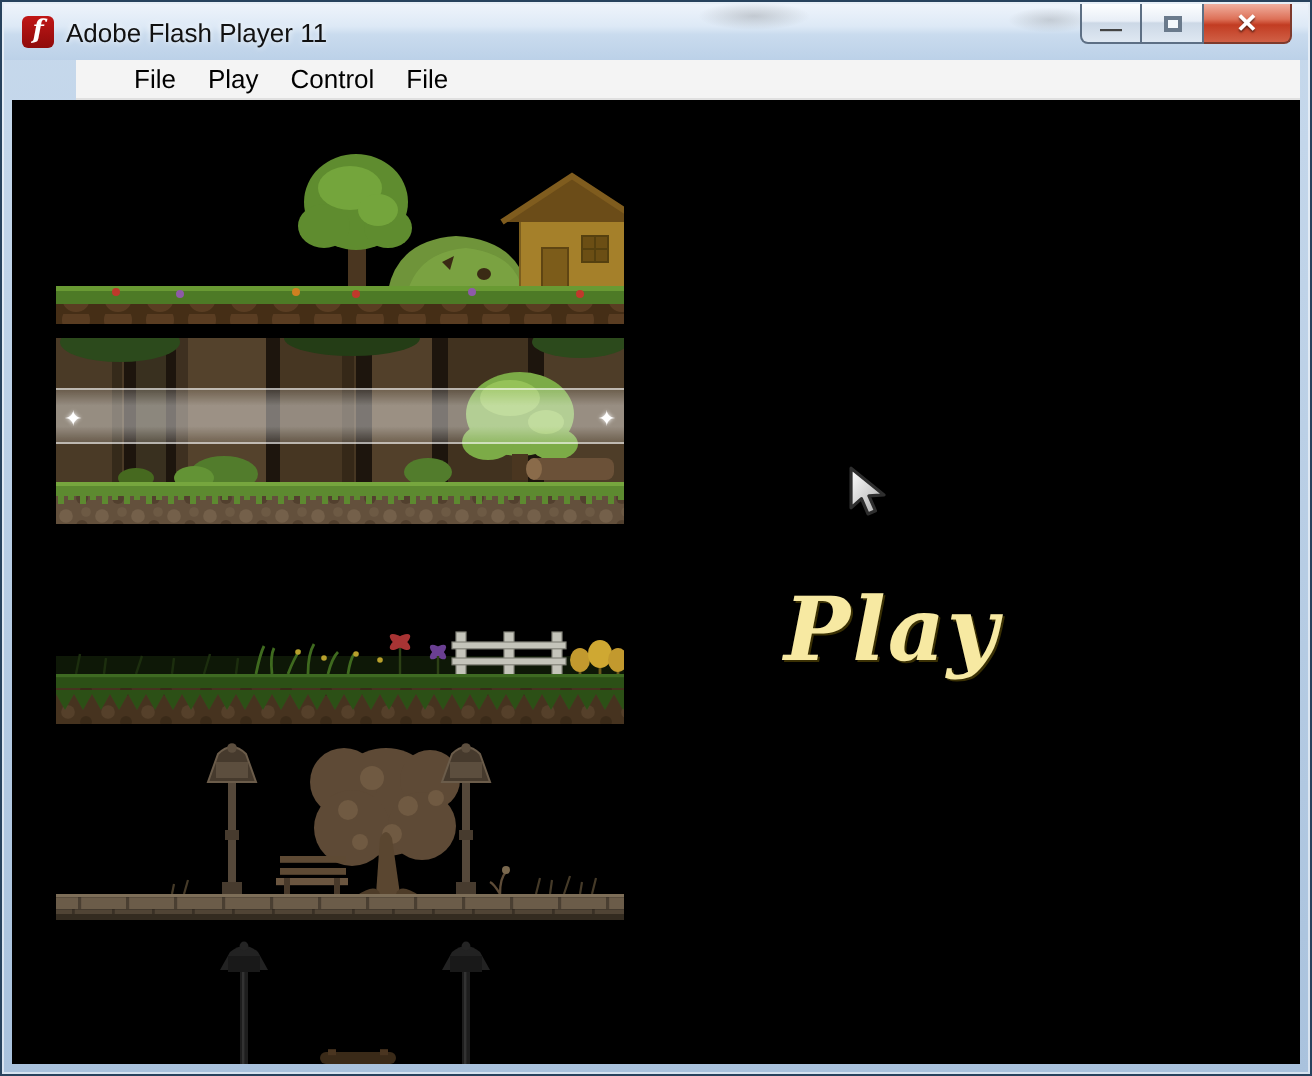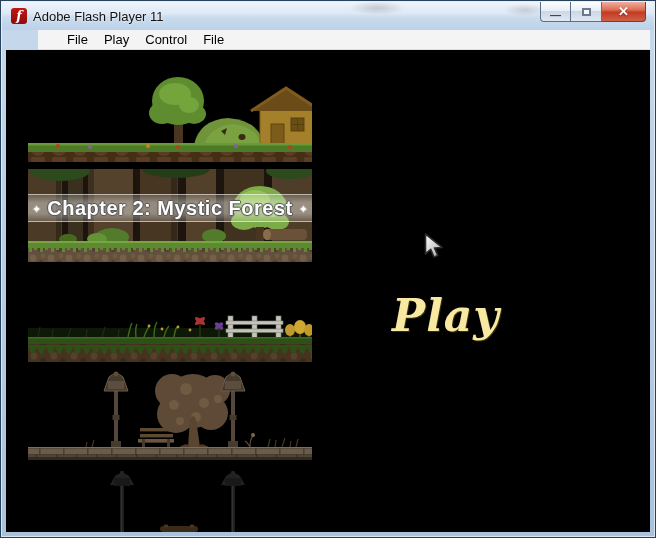--- a/index.html
+++ b/index.html
@@ -228,21 +228,20 @@
         </defs>
         <rect y="79" width="284" height="14" fill="url(#dirt2)"></rect>
         <rect y="72" width="284" height="7" fill="#5d8a30"></rect>
         <rect y="72" width="284" height="2" fill="#76a63e"></rect>
         <rect y="79" width="284" height="5" fill="url(#drip2)"></rect>
       </svg>
     </div>
 
     <div class="banner">
       <span class="sparkle left">✦</span>
-      <span class="banner-text">Chapter 2: Mystic Forest</span>
       <span class="sparkle right">✦</span>
     </div>
 
     <div class="thumb t3">
       <svg viewBox="0 0 284 61" shape-rendering="auto">
         <rect width="284" height="61" fill="#000"></rect>
 
         <rect y="27" width="284" height="10" fill="#0e1807"></rect>
         <g stroke="#1c2e0e" stroke-width="1.2">
           <line x1="10" y1="36" x2="12" y2="26"></line>

